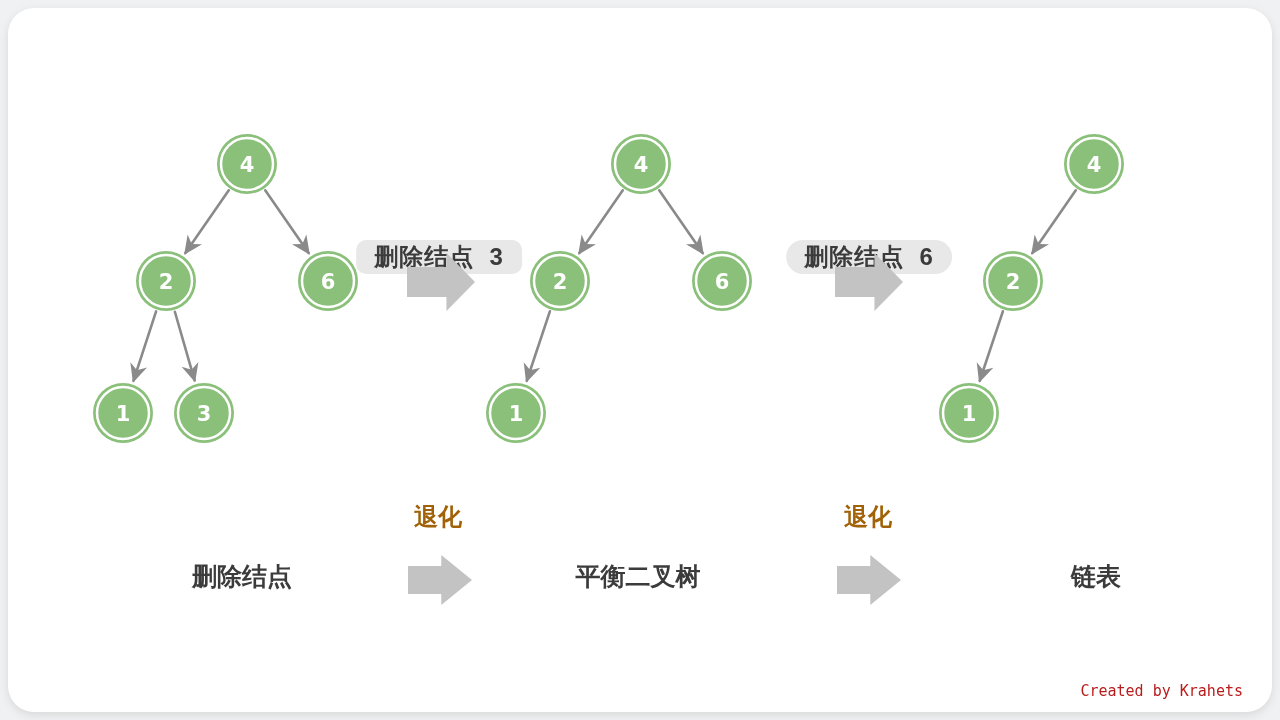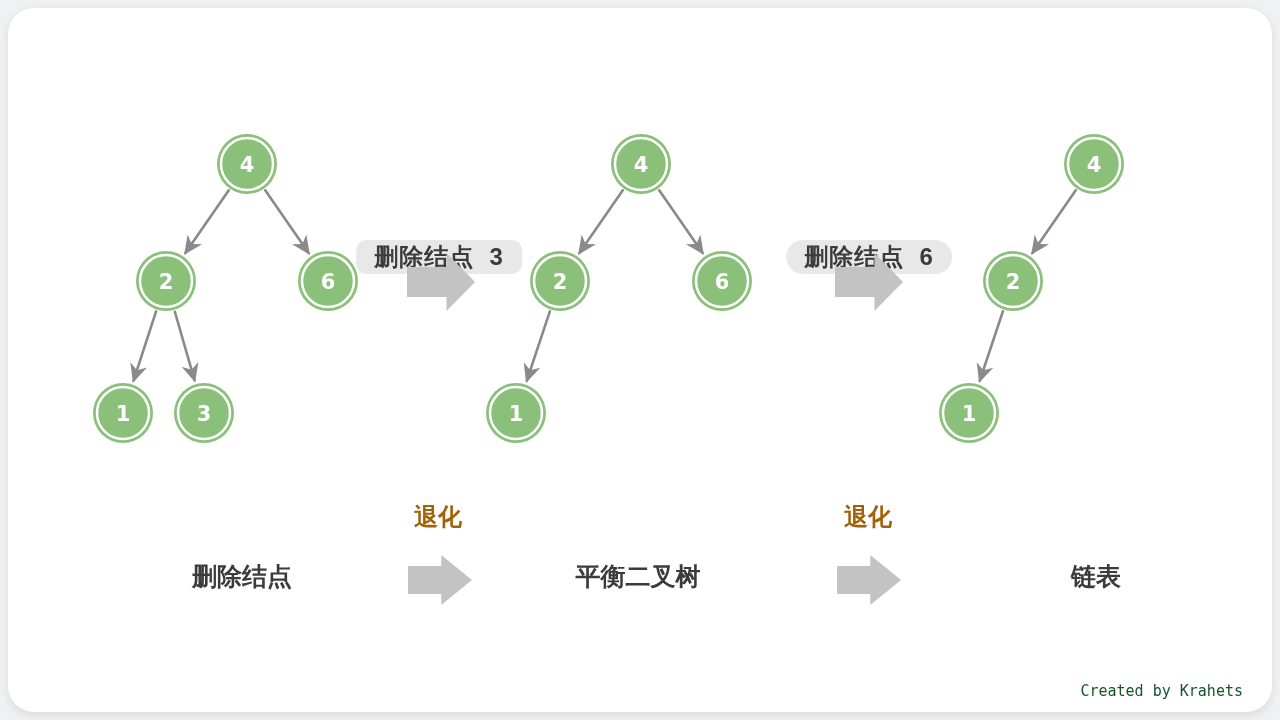--- a/index.html
+++ b/index.html
@@ -64,21 +64,21 @@
     font-size: 24px;
     font-weight: bold;
     white-space: nowrap;
   }
   .watermark {
     position: absolute;
     right: 37px;
     bottom: 20px;
     font-family: "DejaVu Sans Mono", "Liberation Mono", monospace;
     font-size: 15px;
-    color: #14532d;
+    color: #b91c1c;
     letter-spacing: 0px;
   }
 </style>
 </head>
 <body>
 
 <div class="card"></div>
 
 <svg id="diagram-svg" viewBox="0 0 1280 720">
     <defs>

